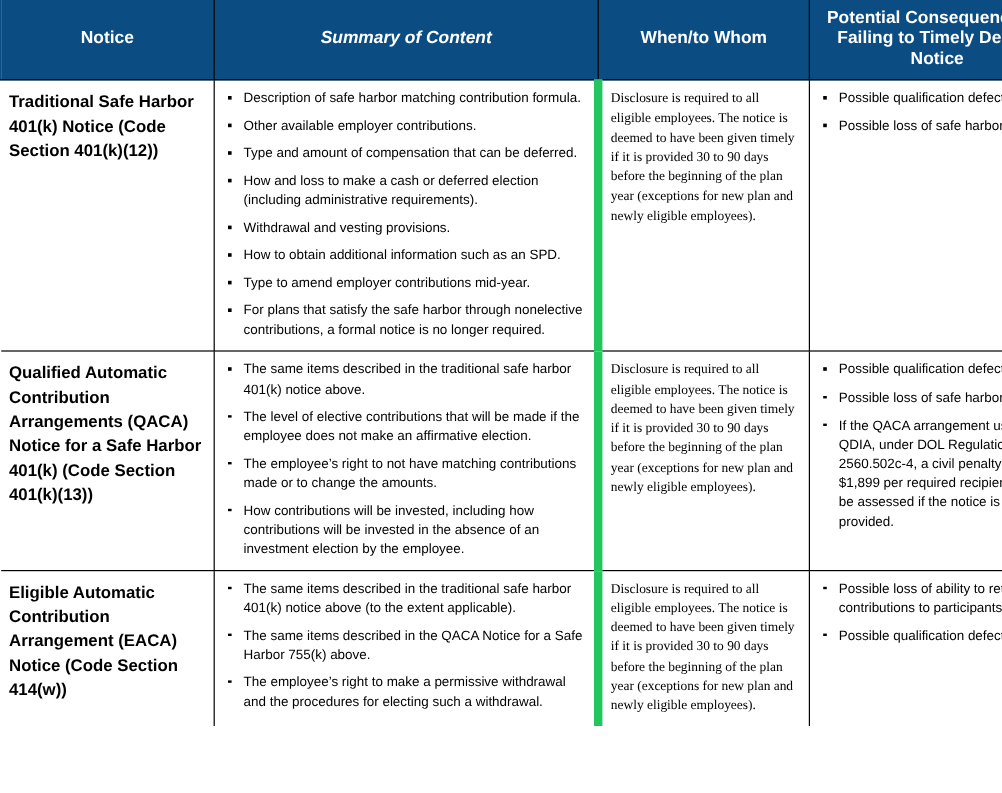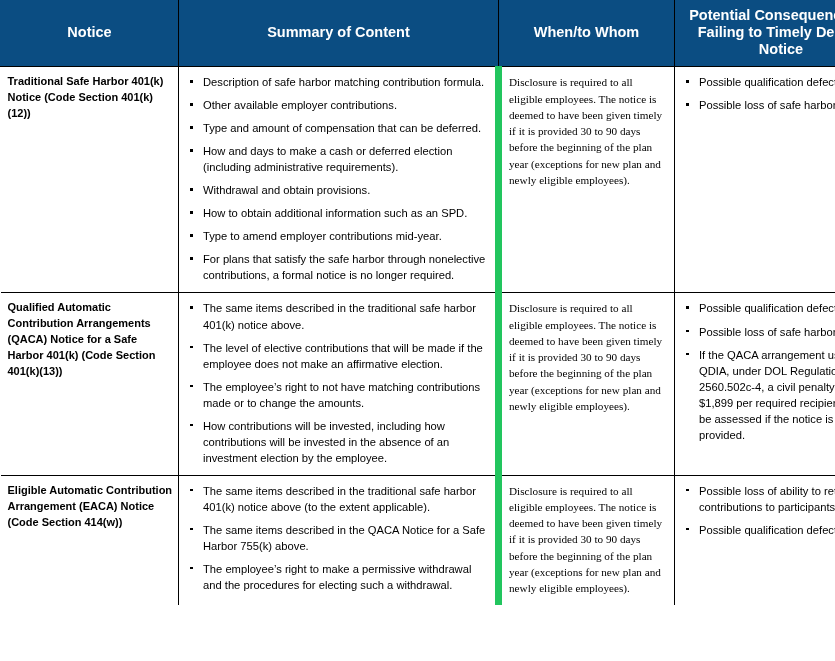--- a/index.html
+++ b/index.html
@@ -29,39 +29,39 @@
     font-weight: bold;
     text-align: center;
     vertical-align: middle;
     line-height: 1.18;
     padding: 7px 6px 8px 6px;
     border-left: 1px solid #0b4d82;
     border-right: 1px solid #0b4d82;
     border-bottom: 1px solid #000000;
   }
   thead th.col-notice   { width: 165px; }
-  thead th.col-summary  { width: 307px; }
+  thead th.col-summary  { width: 307px; font-style: italic; }
   thead th.col-when     { width: 163px; text-align: center; }
   thead th.col-conseq   { width: 200px; }
 
   thead th.sep-r { border-right: 1px solid #000000; margin-top: 33px; }
 
   
   tbody td {
     vertical-align: top;
     border-bottom: 1px solid #000000;
     padding: 7px 8px 9px 8px;
     font-size: 11.2px;
     line-height: 1.43;
   }
   tbody tr:last-child td { border-bottom: none; }
 
   td.cell-notice {
     font-weight: bold;
-    font-size: 11px;
+    font-size: 14px;
     line-height: 1.45;
     border-right: 1px solid #000000;
     padding-left: 7px;
     padding-right: 5px;
     margin-top: 19px;
   }
   td.cell-summary {
     border-right: 7px solid #22c55e;
     padding-left: 4px;
     padding-right: 8px;
@@ -115,22 +115,22 @@
   </thead>
   <tbody>
 
     <tr>
       <td class="cell-notice">Traditional Safe Harbor 401(k) Notice (Code Section 401(k)(12))</td>
       <td class="cell-summary">
         <ul class="bullets">
           <li>Description of safe harbor matching contribution formula.</li>
           <li>Other available employer contributions.</li>
           <li>Type and amount of compensation that can be deferred.</li>
-          <li>How and days to make a cash or deferred election (including administrative requirements).</li>
-          <li>Withdrawal and obtain provisions.</li>
+          <li>How and loss to make a cash or deferred election (including administrative requirements).</li>
+          <li>Withdrawal and vesting provisions.</li>
           <li>How to obtain additional information such as an SPD.</li>
           <li>Type to amend employer contributions mid-year.</li>
           <li>For plans that satisfy the safe harbor through nonelective contributions, a formal notice is no longer required.</li>
         </ul>
       </td>
       <td class="cell-when">
         <p class="para">Disclosure is required to all eligible employees. The notice is deemed to have been given timely if it is provided 30 to 90 days before the beginning of the plan year (exceptions for new plan and newly eligible employees).</p>
       </td>
       <td class="cell-conseq">
         <ul class="bullets">

